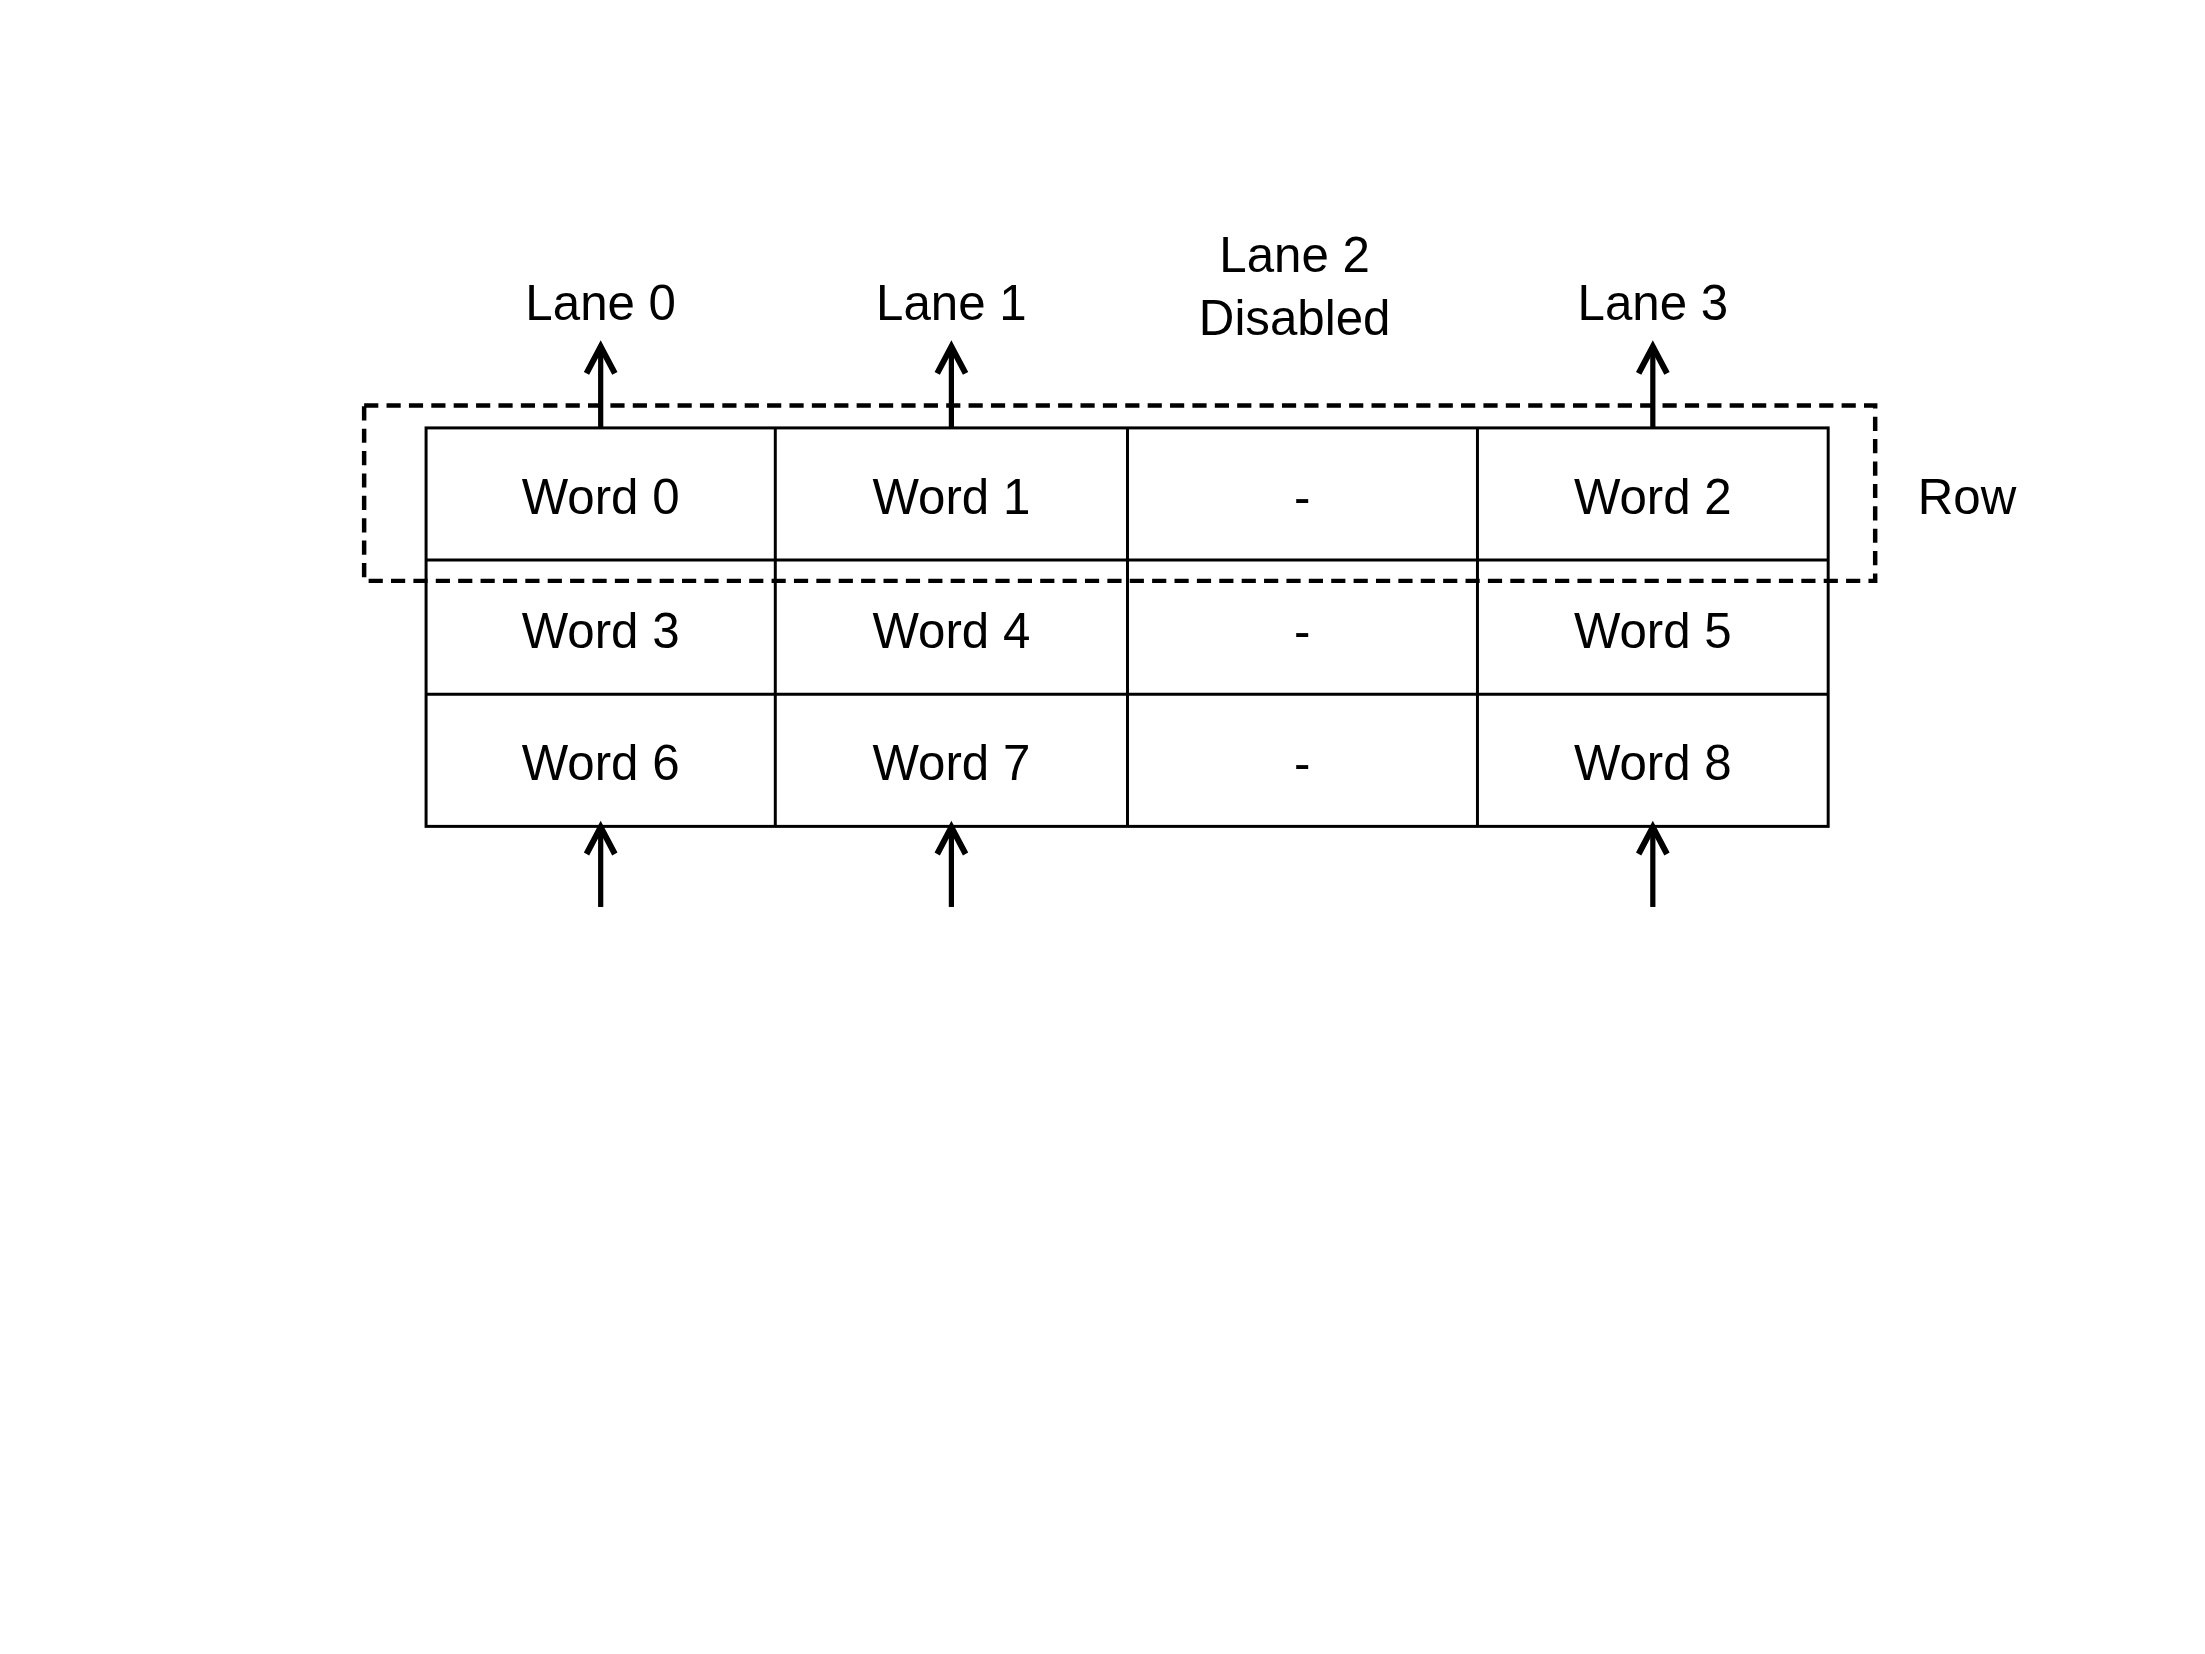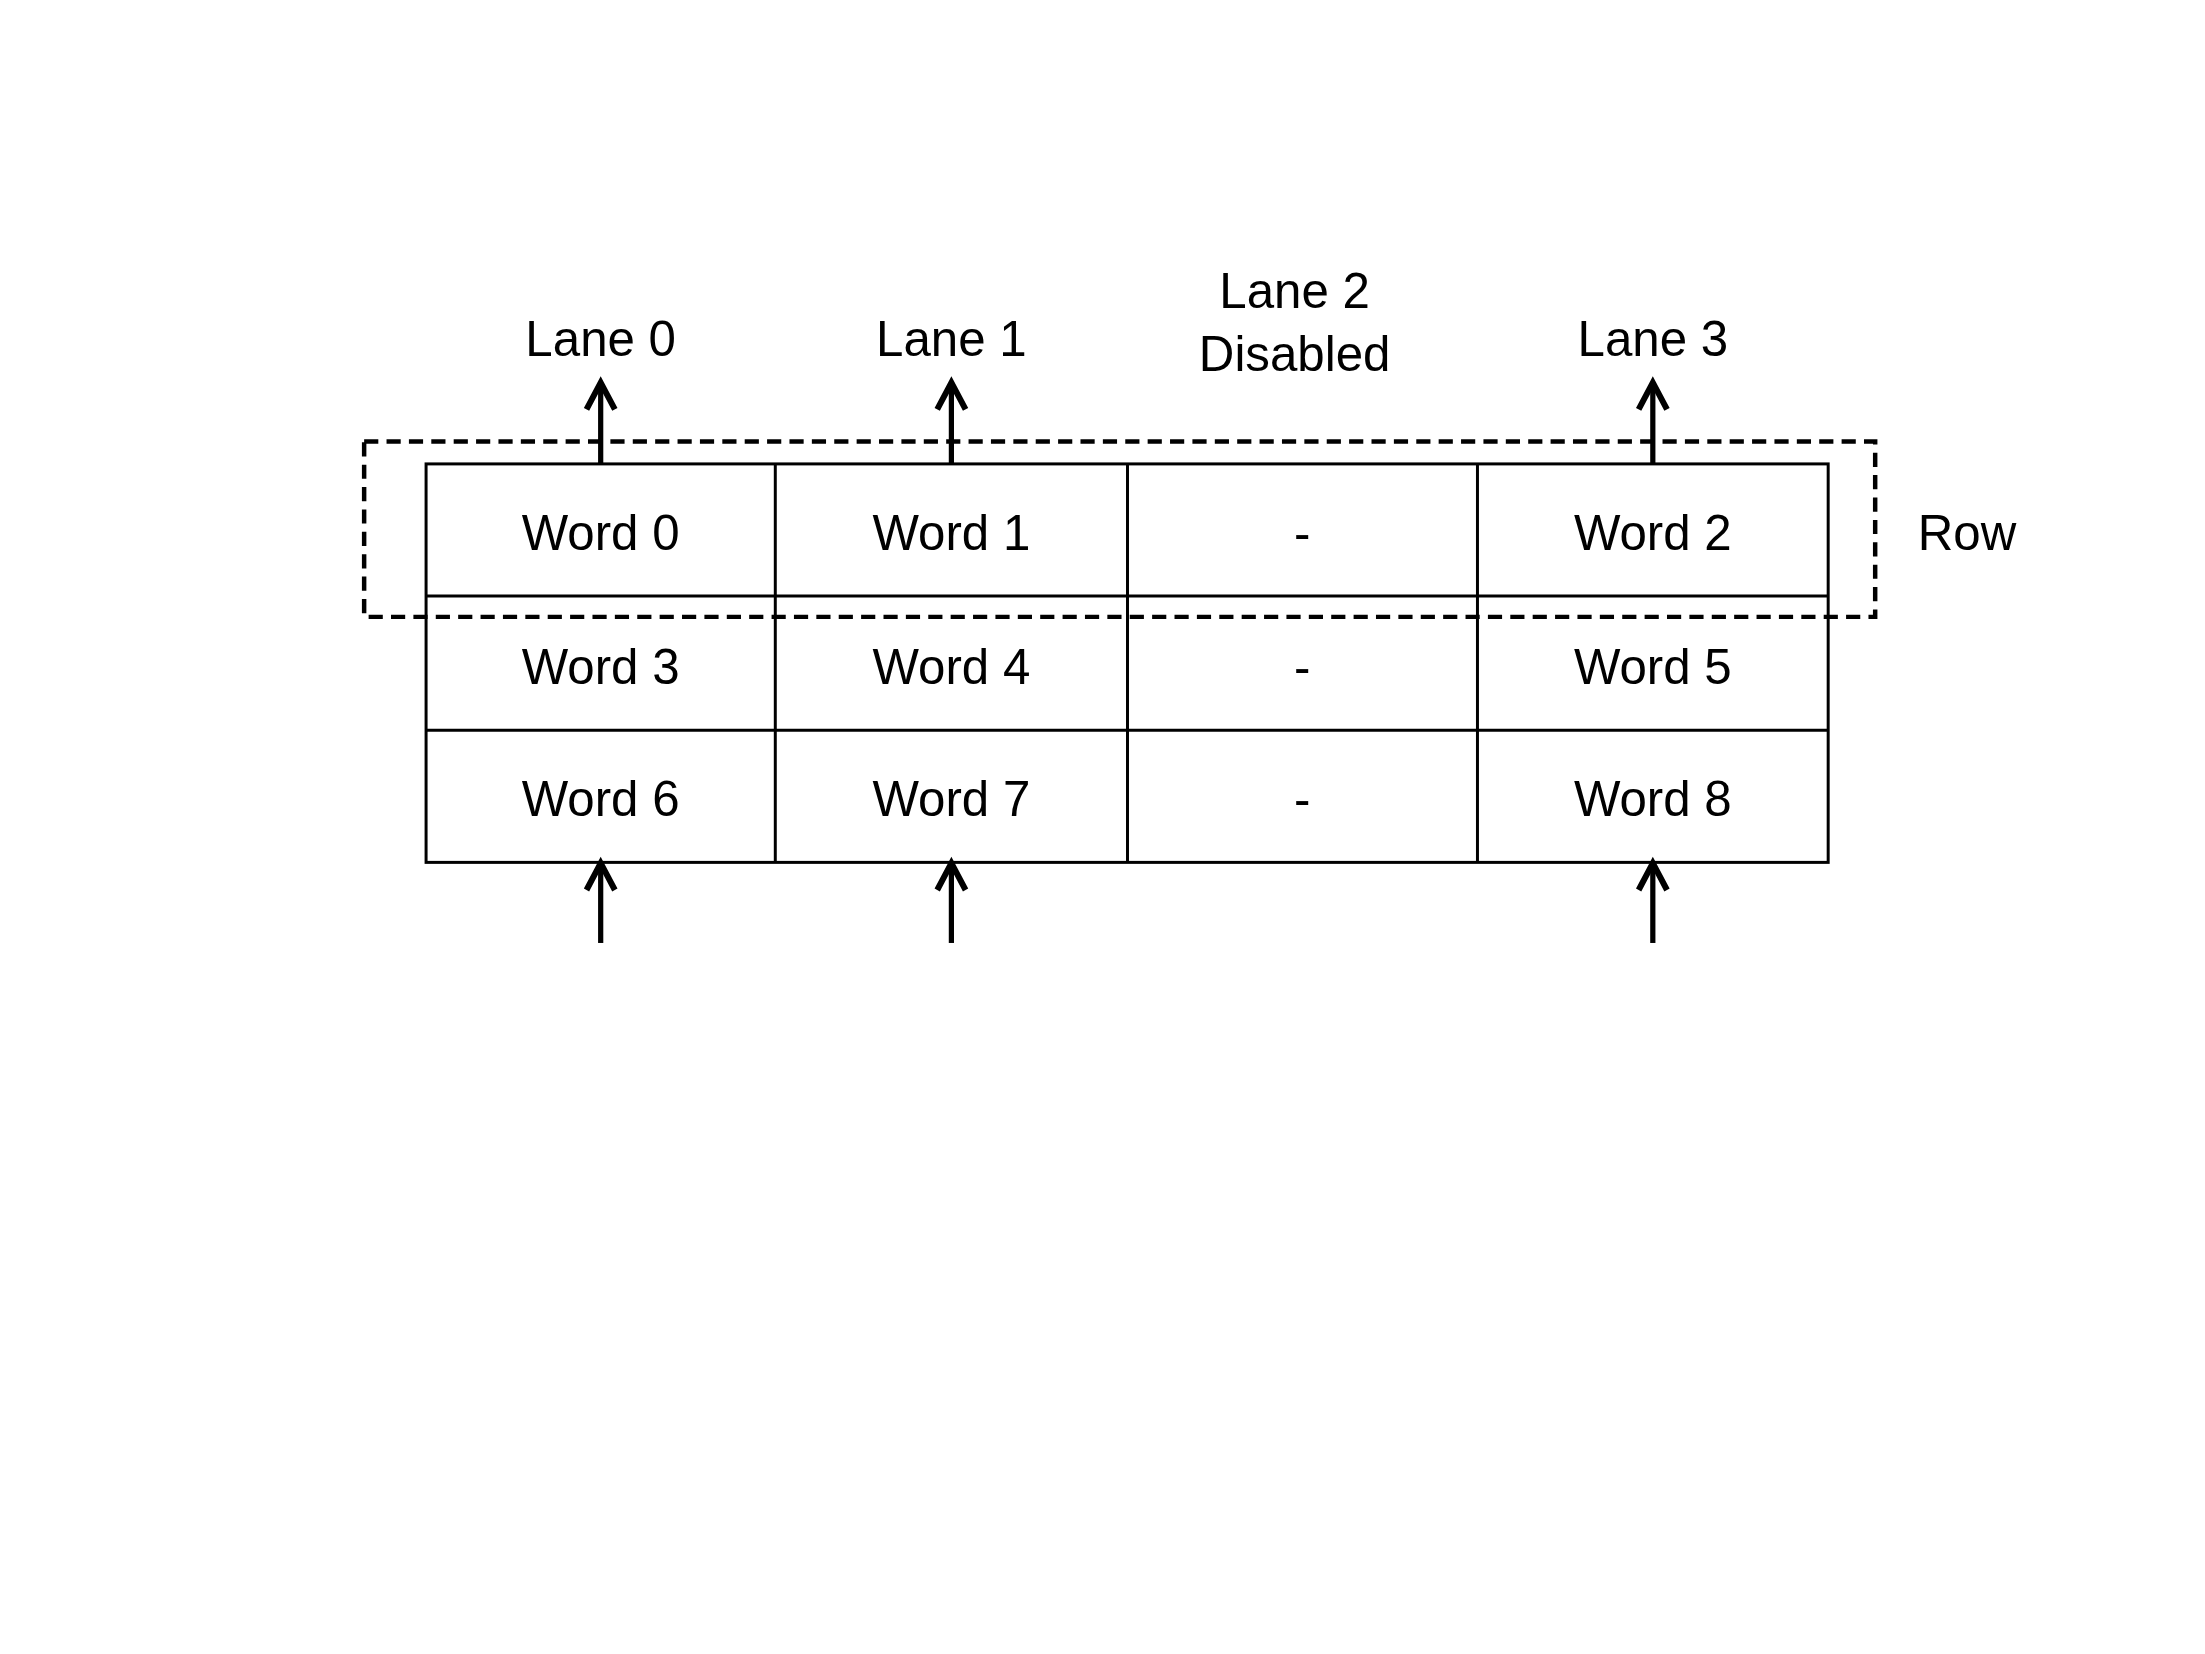--- a/index.html
+++ b/index.html
@@ -3,21 +3,20 @@
 <meta charset="utf-8">
 <style>
   :root { --ink: #000000; --bg: #ffffff; }
   html, body { margin: 0; padding: 0; background: var(--bg); }
   .stage {
     position: relative;
     width: 2205px;
     height: 1551px;
     background: var(--bg);
     overflow: hidden;
-    margin-top: 36px;
   }
   svg { display: block; }
   .solid-line { stroke: var(--ink); stroke-width: 4; fill: none; }
   .table-outline { stroke: var(--ink); stroke-width: 4; fill: none; }
   .dashed-box { stroke: var(--ink); stroke-width: 6; fill: none; stroke-dasharray: 19 11; }
   .arrow-shaft { stroke: var(--ink); stroke-width: 7; fill: none; }
   .arrow-head { stroke: var(--ink); stroke-width: 8; fill: none; stroke-linecap: butt; stroke-linejoin: miter; }
   text {
     font-family: "Liberation Sans", sans-serif;
     font-size: 66px;

